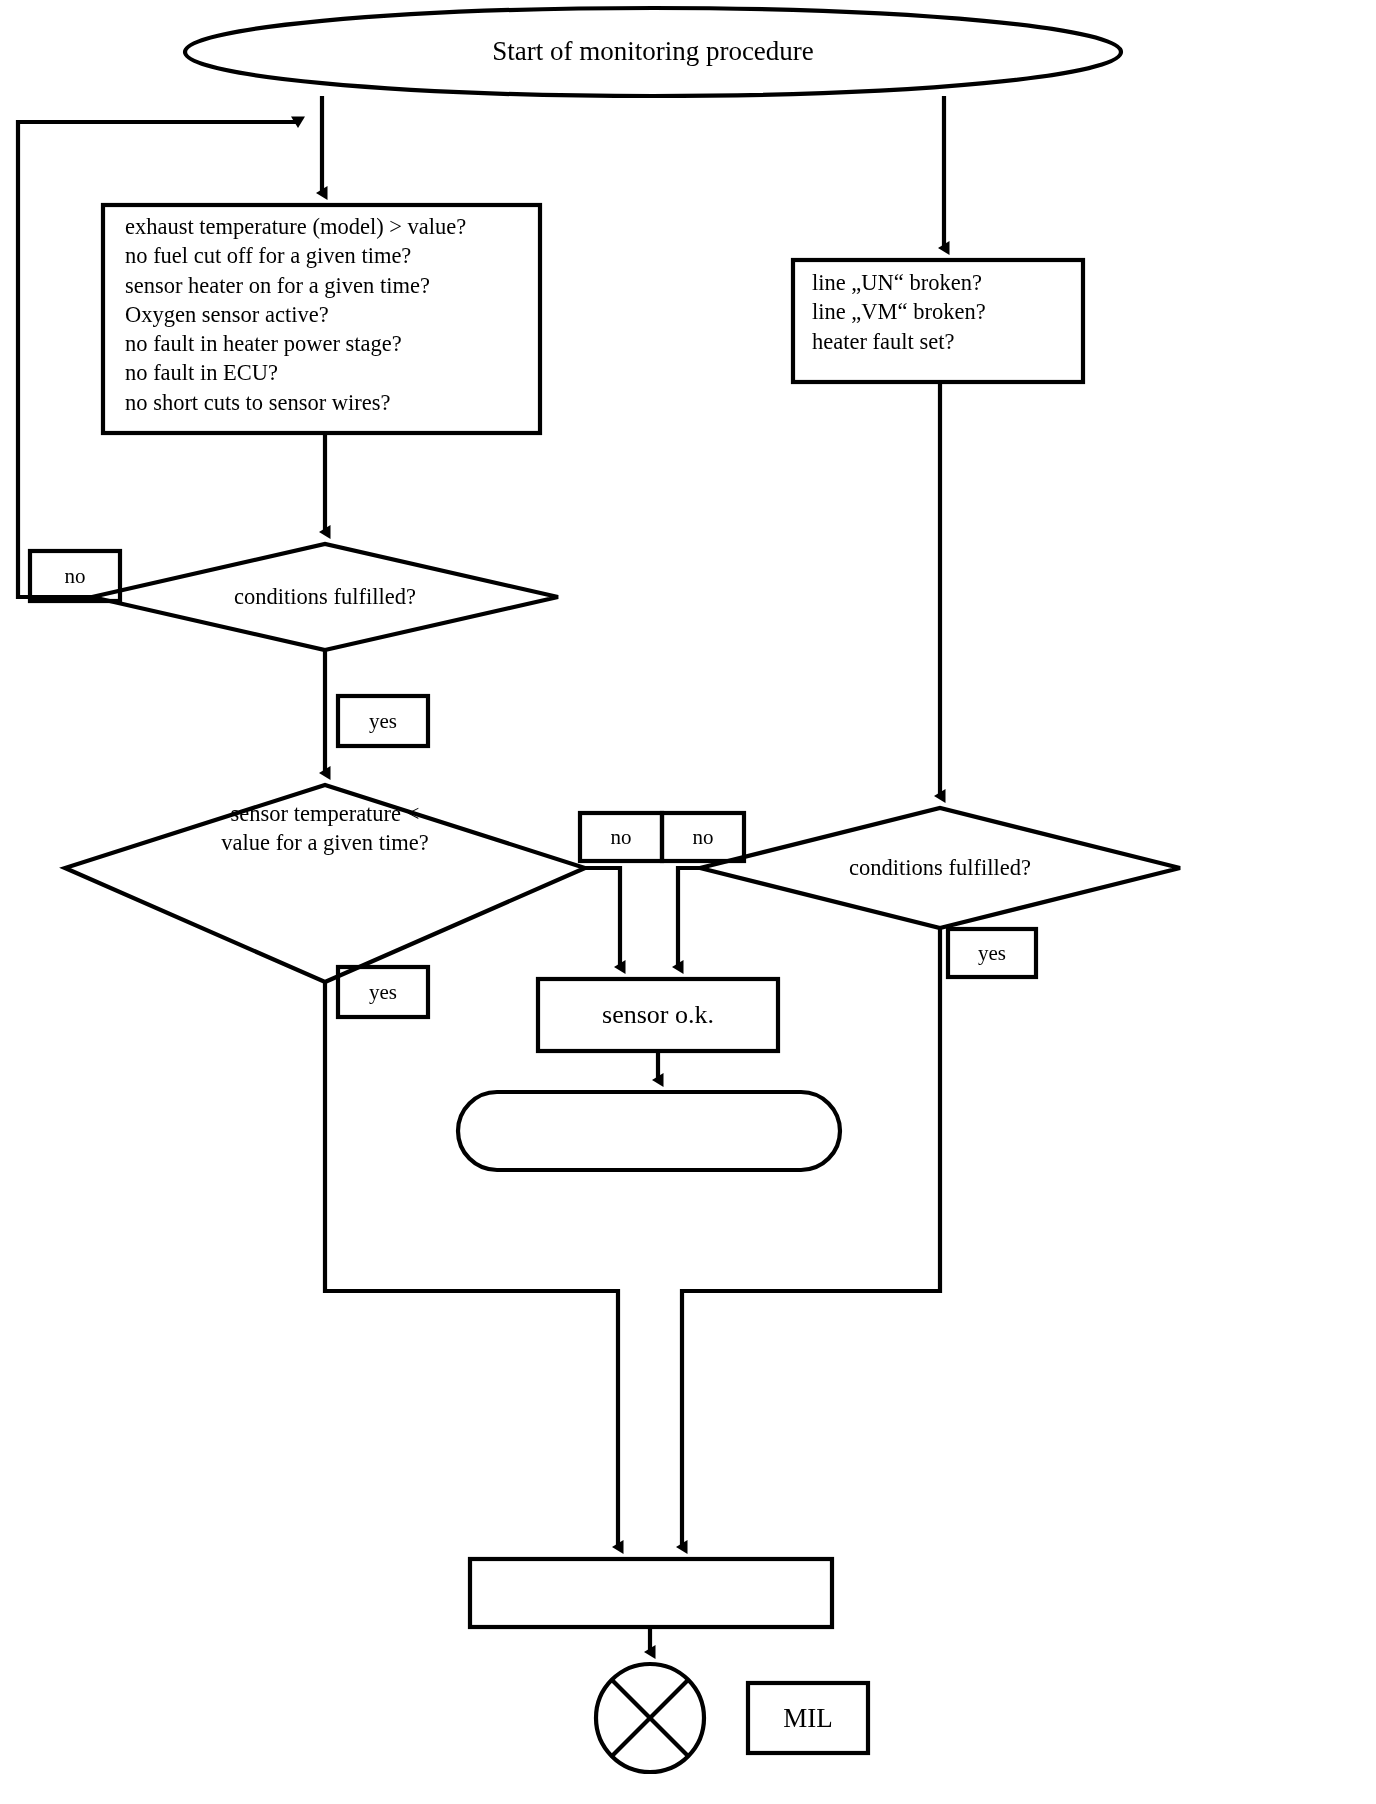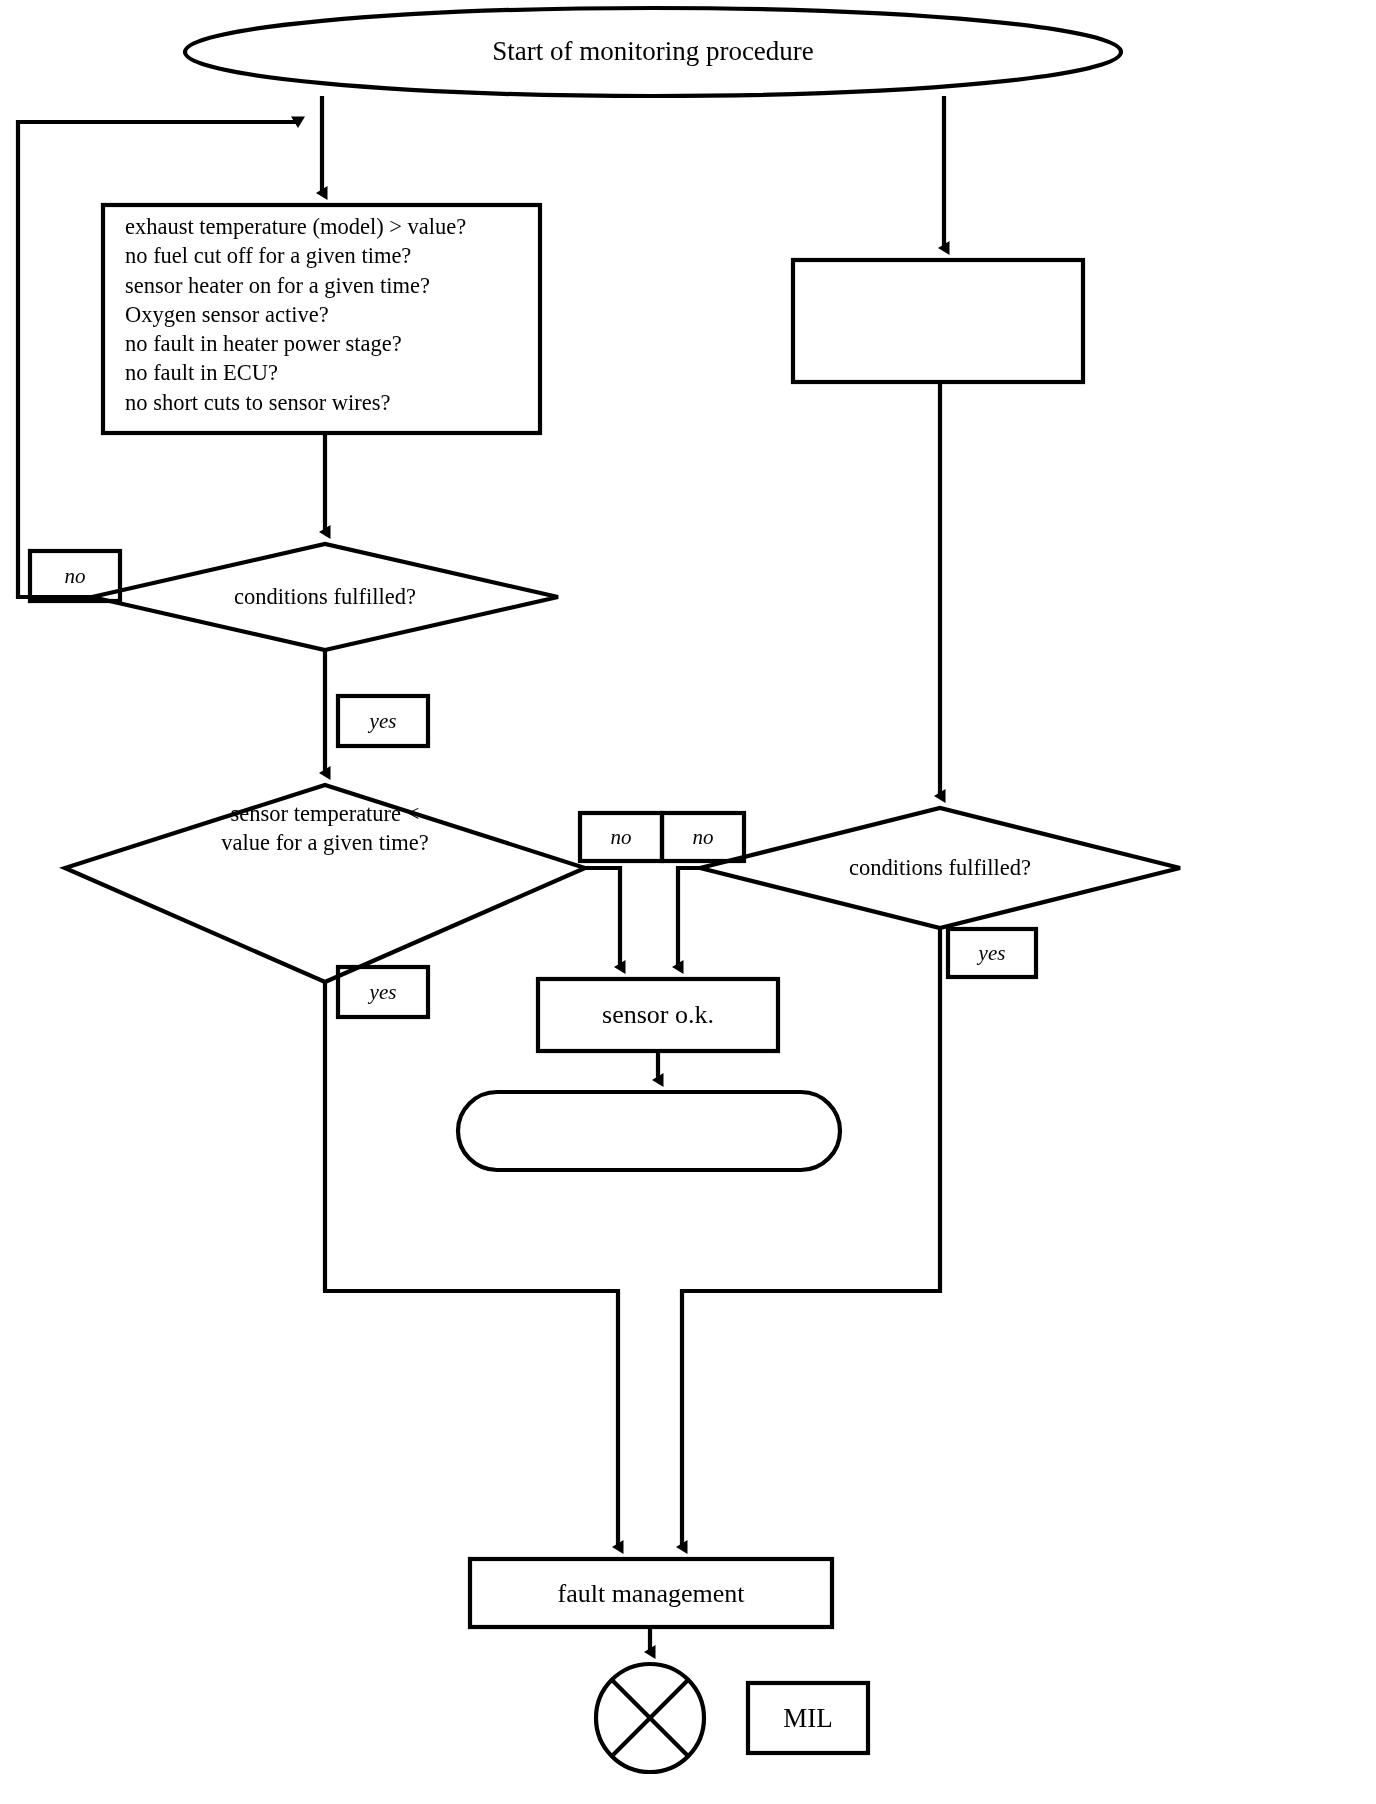--- a/index.html
+++ b/index.html
@@ -1,21 +1,21 @@
 <!DOCTYPE html>
 <html><head>
 <meta charset="utf-8">
 <style>
   html,body{margin:0;padding:0;background:#ffffff;}
   body{width:1376px;height:1804px;position:relative;
        font-family:"Liberation Serif","DejaVu Serif",serif;color:#000;}
   #canvas{position:absolute;left:0;top:0;width:1376px;height:1804px;}
   svg{position:absolute;left:0;top:0;width:1376px;height:1804px;overflow:visible;}
   .lbl{position:absolute;display:flex;align-items:center;justify-content:center;
-       text-align:center;line-height:1.28;white-space:pre-line;font-style:italic;}
+       text-align:center;line-height:1.28;white-space:pre-line;}
   .node-text{position:absolute;display:flex;align-items:center;justify-content:center;
        text-align:center;line-height:1.30;white-space:pre-line;pointer-events:none;}
   .left-text{justify-content:flex-start;text-align:left;}
   .t-title{font-size:27px;}
   .t-body{font-size:22.5px;}
   .t-small{font-size:21px;}
   .t-mid{font-size:24px;}
   .t-big{font-size:26px;}
   .t-mil{font-size:27px;}
 </style>
@@ -96,32 +96,34 @@
   <div class="node-text t-title" style="left:185px;top:30px;width:936px;height:44px;">Start of monitoring procedure</div>
 
   <div class="node-text t-body left-text" style="left:125px;top:212px;width:410px;height:214px;display:block;">exhaust temperature (model) &gt; value?
 no fuel cut off for a given time?
 sensor heater on for a given time?
 Oxygen sensor active?
 no fault in heater power stage?
 no fault in ECU?
 no short cuts to sensor wires?</div>
 
+  <div class="node-text t-body left-text" style="left:812px;top:268px;width:268px;height:108px;display:block;">line „UN“ broken?
+line „VM“ broken?
+heater fault set?</div>
 
   <div class="node-text t-body" style="left:175px;top:578px;width:300px;height:38px;">conditions fulfilled?</div>
 
   <div class="node-text t-body" style="left:175px;top:796px;width:300px;height:64px;">sensor temperature &lt;
 value for a given time?</div>
 
   <div class="node-text t-body" style="left:790px;top:849px;width:300px;height:38px;">conditions fulfilled?</div>
 
   <div class="node-text t-big" style="left:538px;top:995px;width:240px;height:40px;">sensor o.k.</div>
 
 
-  <div class="node-text t-big" style="left:470px;top:1574px;width:362px;height:40px;">fault management</div>
 
   <div class="node-text t-mil" style="left:748px;top:1700px;width:120px;height:38px;">MIL</div>
 
   <div class="lbl t-small" style="left:30px;top:560px;width:90px;height:32px;">no</div>
 
   <div class="lbl t-small" style="left:338px;top:705px;width:90px;height:32px;">yes</div>
 
   <div class="lbl t-small" style="left:338px;top:976px;width:90px;height:32px;">yes</div>
 
   <div class="lbl t-small" style="left:580px;top:821px;width:82px;height:32px;">no</div>

